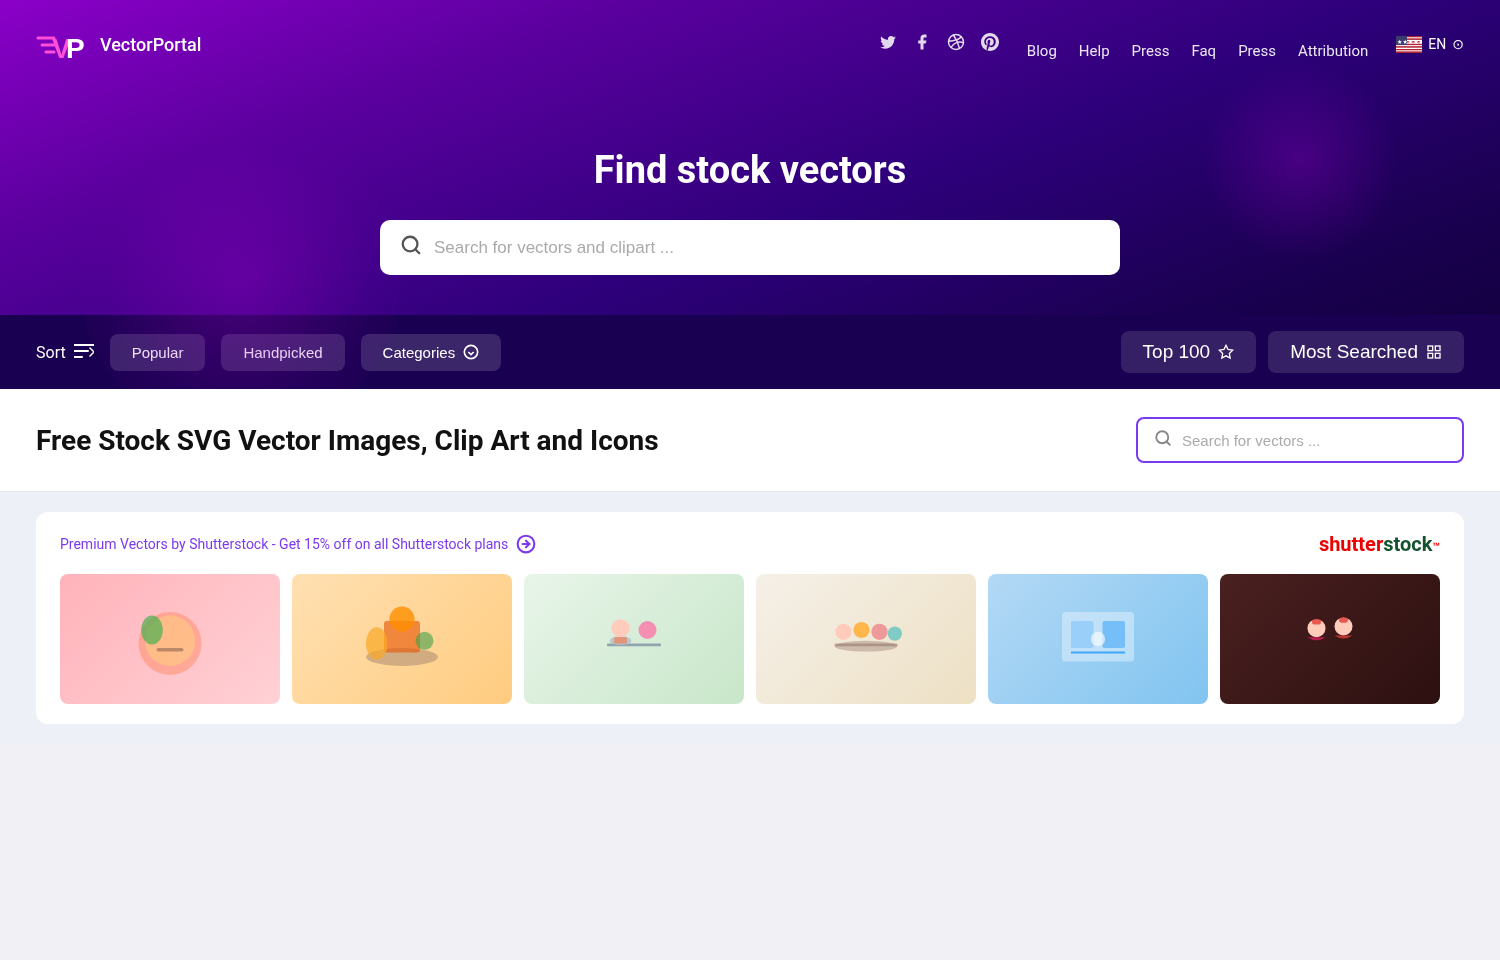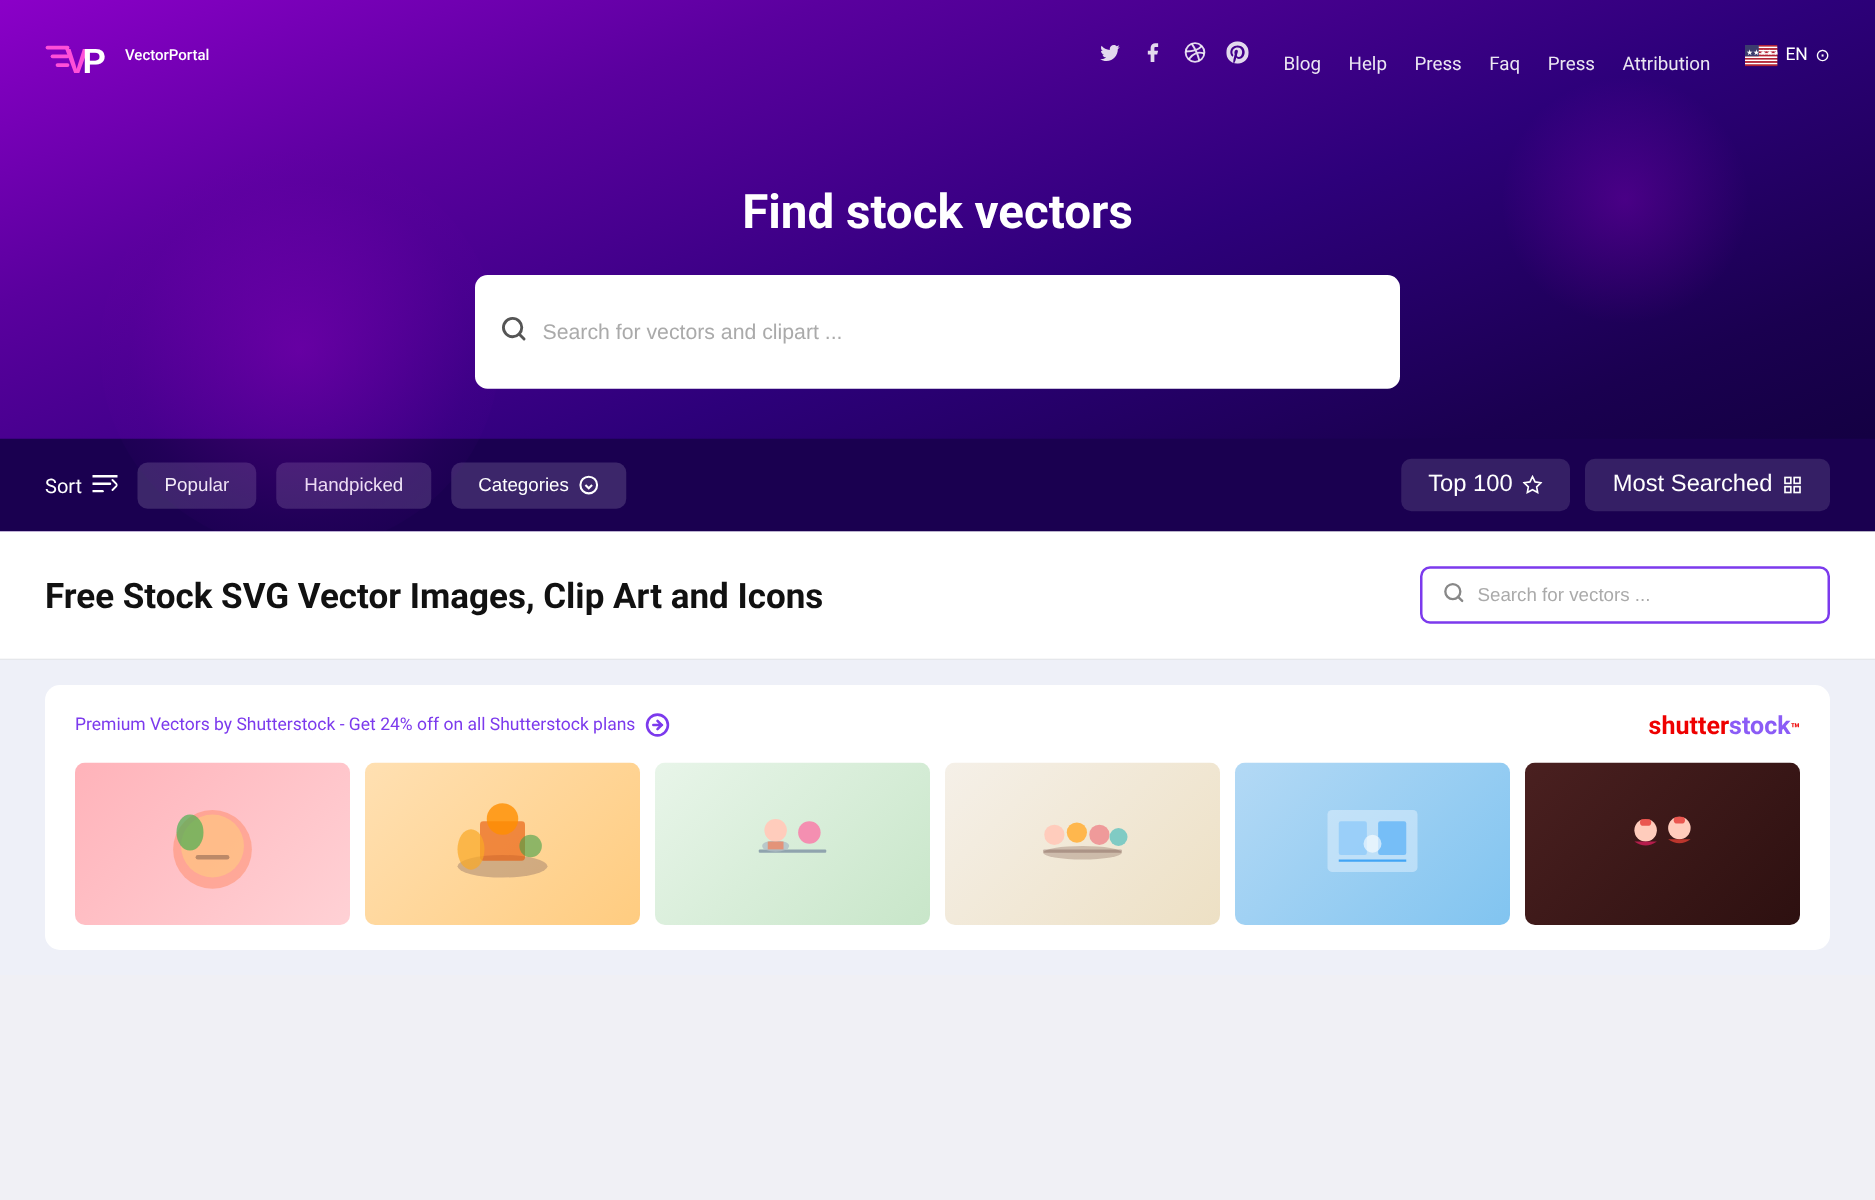--- a/index.html
+++ b/index.html
@@ -25,21 +25,21 @@
       align-items: center;
       gap: 12px;
       text-decoration: none;
     }
     .logo-icon {
       width: 52px;
       height: 52px;
     }
     .logo-text {
       color: #fff;
-      font-size: 12px;
+      font-size: 18px;
       font-weight: 500;
     }
     .nav-right {
       display: flex;
       align-items: center;
       gap: 28px;
     }
     .social-icons {
       display: flex;
       gap: 16px;
@@ -104,21 +104,21 @@
       font-weight: 700;
       margin-bottom: 28px;
     }
     .search-bar-hero {
       display: flex;
       align-items: center;
       background: #fff;
       border-radius: 10px;
       max-width: 740px;
       margin: 0 auto;
-      padding: 32px 20px;
+      padding: 14px 20px;
       gap: 12px;
     }
     .search-bar-hero input {
       border: none;
       outline: none;
       font-size: 17px;
       color: #999;
       width: 100%;
       background: transparent;
     }
@@ -429,29 +429,29 @@
     <input type="text" placeholder="Search for vectors ..." style="">
   </div>
 </div>
 
 <div class="divider"></div>
 
 <div class="shutterstock-section">
   <div class="shutterstock-banner">
     <div class="shutterstock-header">
       <div class="shutterstock-promo">
-        <span>Premium Vectors by Shutterstock - Get 24% off on all Shutterstock plans</span>
+        <span>Premium Vectors by Shutterstock - Get 15% off on all Shutterstock plans</span>
         <svg width="20" height="20" viewBox="0 0 24 24" fill="none" stroke="#7c3aed" stroke-width="2.5" stroke-linecap="round">
             <circle cx="12" cy="12" r="10"></circle>
             <polyline points="12,8 16,12 12,16"></polyline>
             <line x1="8" y1="12" x2="16" y2="12"></line>
           </svg>
       </div>
       <div class="shutterstock-logo">
-        <span style="color:#e00;">shutter</span><span class="black" style="color:#8b5cf6;">stock</span><span style="color:#e00; font-size:12px;">™</span>
+        <span style="color:#e00;">shutter</span><span class="black" style="color:#14532d;">stock</span><span style="color:#e00; font-size:12px;">™</span>
       </div>
     </div>
 
     <div class="images-row">
 
       <div class="image-thumb img-pink">
         <div class="thumb-inner">
           <svg width="90" height="90" viewBox="0 0 100 100">
             <circle cx="50" cy="55" r="35" fill="#ff8a65" opacity="0.5"></circle>
             <circle cx="50" cy="52" r="28" fill="#ffcc80" opacity="0.6"></circle>

